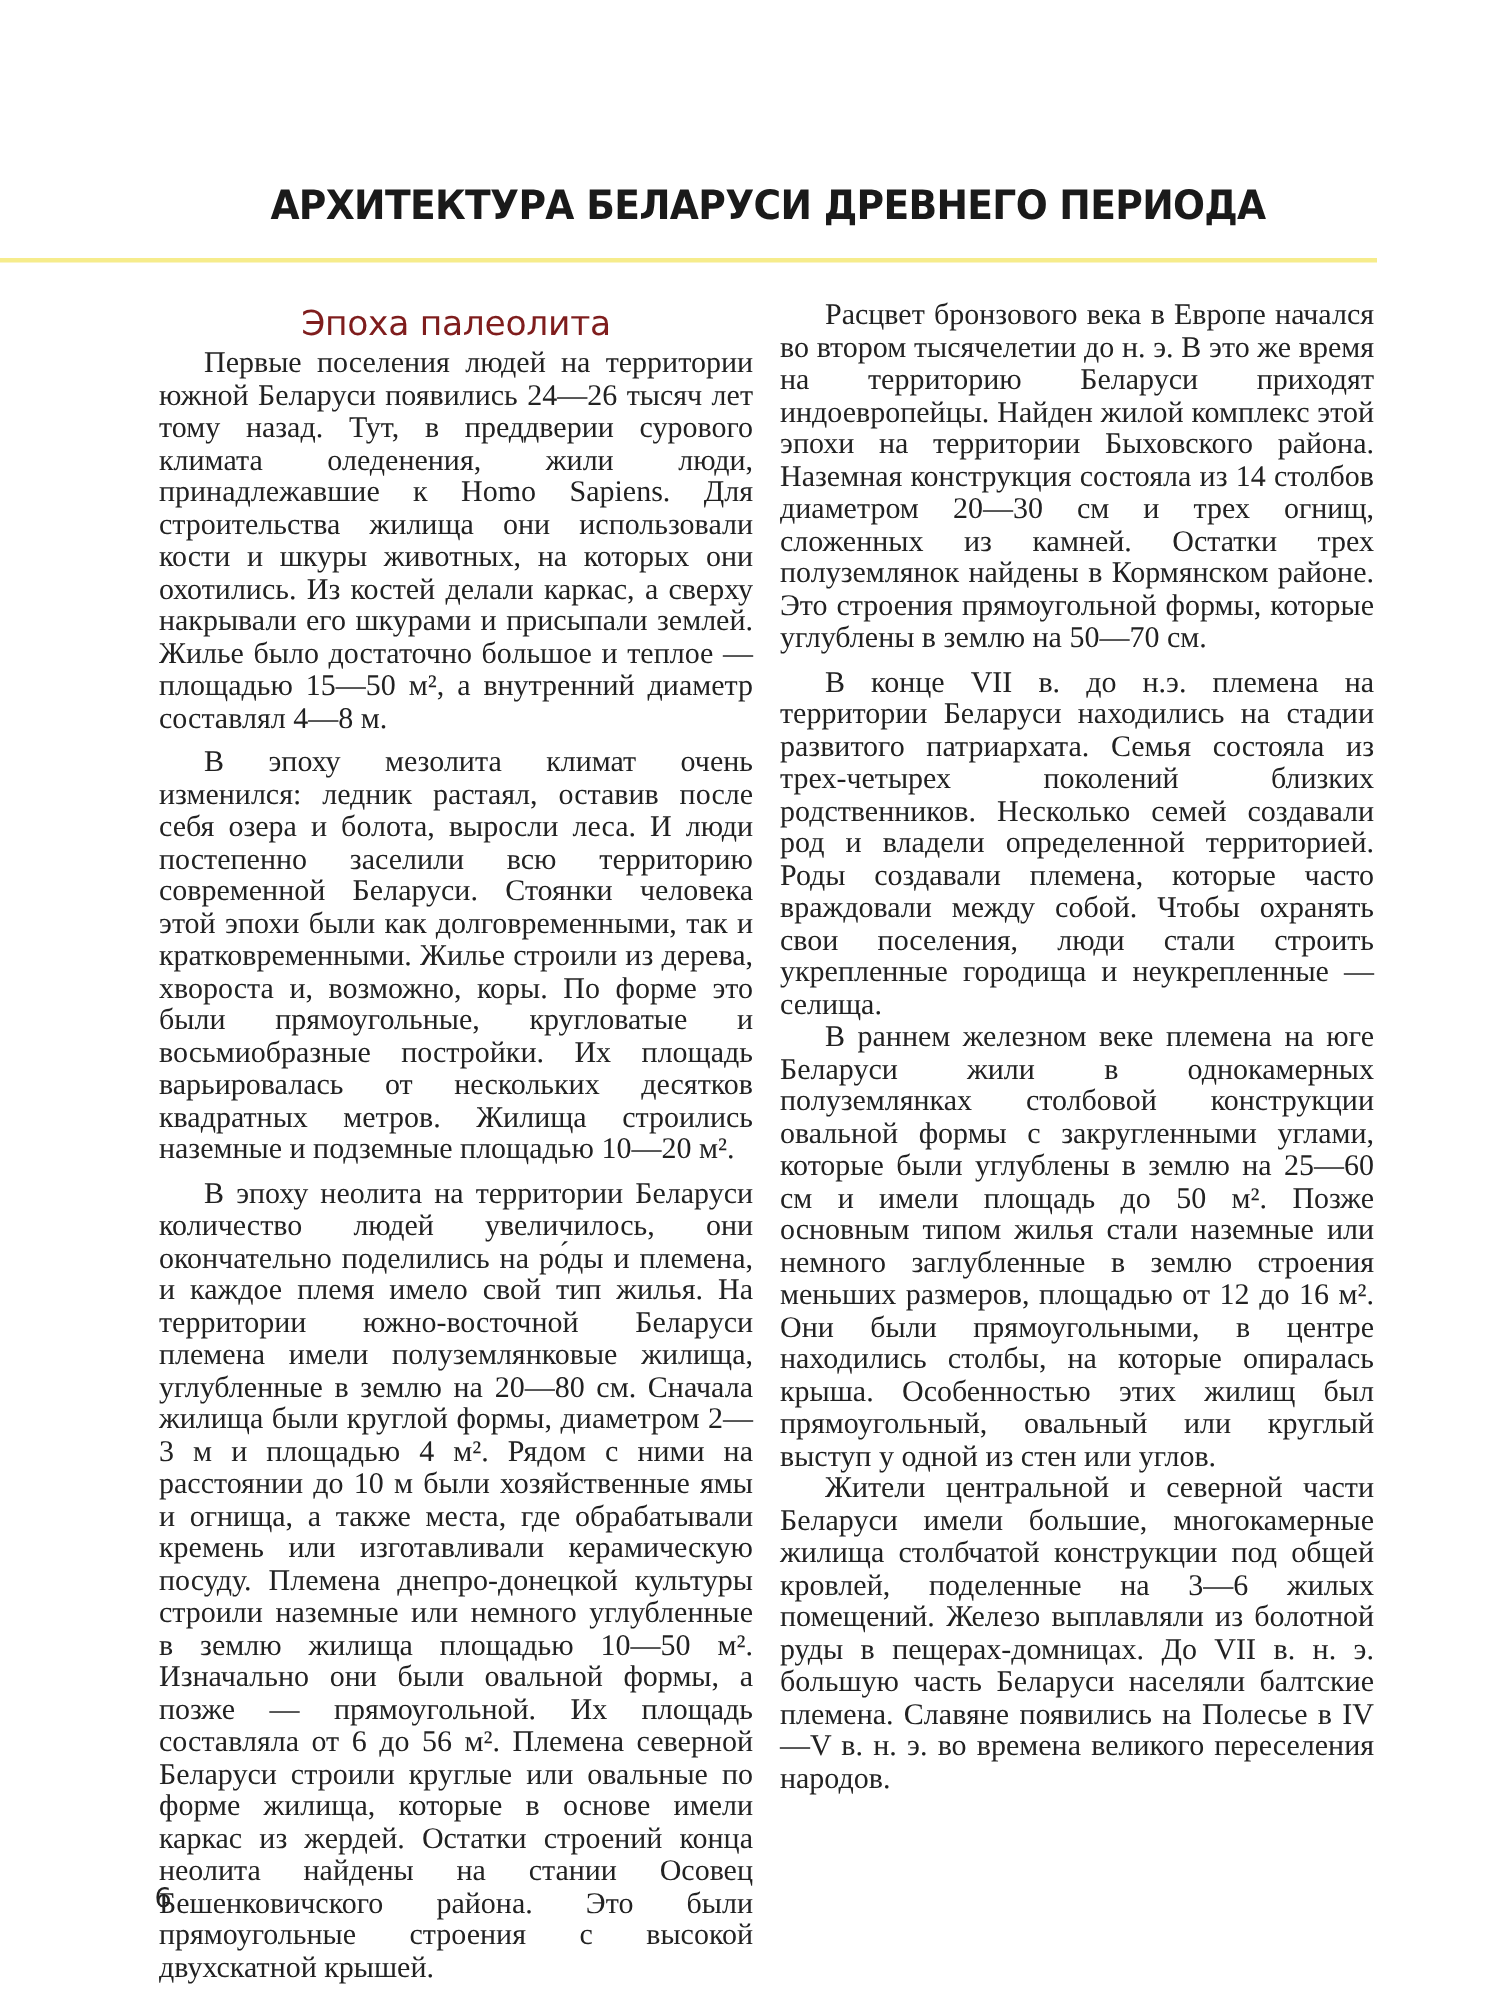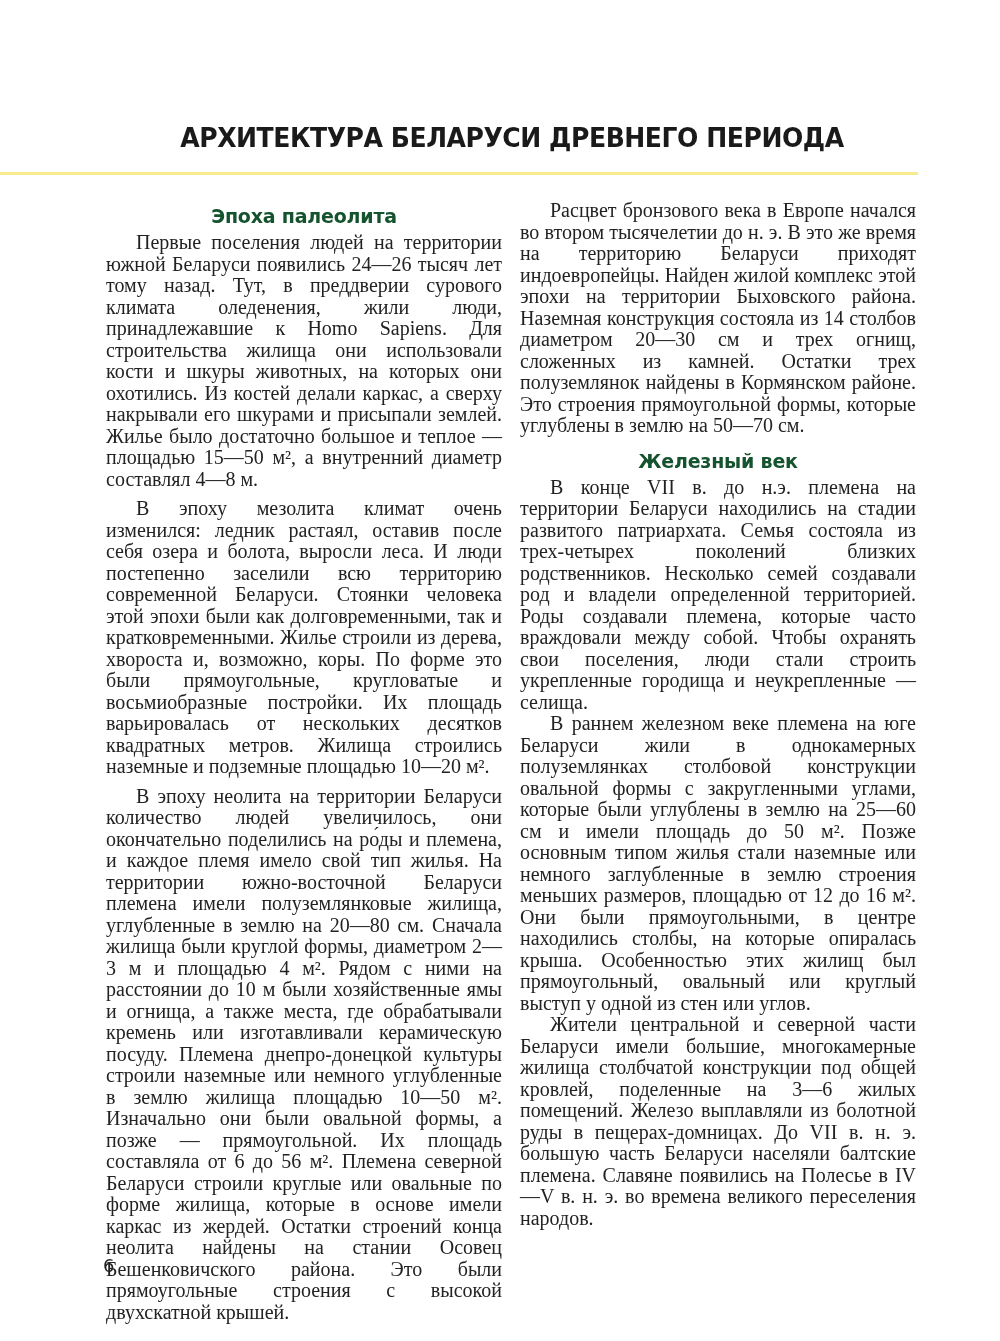--- a/index.html
+++ b/index.html
@@ -11,22 +11,22 @@
       font-family: "DejaVu Sans", sans-serif; font-weight: bold;
       font-size: 27px; letter-spacing: -0.5px; color: #1a1a1a;
       transform: scaleX(0.93); transform-origin: 512px 0;
     }
     .rule { position: absolute; left: 0; top: 172px; width: 918px; height: 3px; background: #f6ec8c; }
     .col { position: absolute; top: 200px; width: 396px; }
     .col-left { left: 106px; }
     .col-right { left: 520px; }
     h2.section-title {
       margin: 0; text-align: center;
-      font-family: "DejaVu Sans", sans-serif; font-weight: bold;
-      font-size: 19px; color: #14532d; line-height: 32px;
+      font-family: "DejaVu Sans", sans-serif; font-weight: normal;
+      font-size: 23px; color: #7f1d1d; line-height: 32px;
       letter-spacing: -0.2px;
     }
     p.para {
       margin: 0;
       font-family: "Liberation Serif", serif; font-size: 20px; line-height: 21.5px;
       color: #222; text-align: justify; text-indent: 30px;
       hyphens: manual;
     }
     .gap { height: 8px; }
     .page-number {
@@ -55,21 +55,20 @@
       <p class="para">В эпоху неолита на территории Беларуси количество людей увеличилось, они окончательно поделились на ро́ды и племена, и каждое племя имело свой тип жилья. На территории южно-восточной Беларуси племена имели полуземлянковые жилища, углубленные в землю на 20—80 см. Сначала жилища были круглой формы, диаметром 2—3 м и площадью 4 м². Рядом с ними на расстоянии до 10 м были хозяйственные ямы и огнища, а также места, где обрабатывали кремень или изготавливали керамическую посуду. Племена днепро-донецкой культуры строили наземные или немного углубленные в землю жилища площадью 10—50 м². Изначально они были овальной формы, а позже — прямоугольной. Их площадь составляла от 6 до 56 м². Племена северной Беларуси строили круглые или овальные по форме жилища, которые в основе имели каркас из жердей. Остатки строений конца неолита найдены на стании Осовец Бешенковичского района. Это были прямоугольные строения с высокой двухскатной крышей.</p>
     </section>
   </div>
 
   <div class="col col-right">
     <section>
       <p class="para">Расцвет бронзового века в Европе начался во втором тысячелетии до н. э. В это же время на территорию Беларуси приходят индоевропейцы. Найден жилой комплекс этой эпохи на территории Быховского района. Наземная конструкция состояла из 14 столбов диаметром 20—30 см и трех огнищ, сложенных из камней. Остатки трех полуземлянок найдены в Кормянском районе. Это строения прямоугольной формы, которые углублены в землю на 50—70 см.</p>
     </section>
     <div class="gap"></div>
     <section>
-      <h2 class="section-title">Железный век</h2>
       <p class="para">В конце VII в. до н.э. племена на территории Беларуси находились на стадии развитого патриархата. Семья состояла из трех-четырех поколений близких родственников. Несколько семей создавали род и владели определенной территорией. Роды создавали племена, которые часто враждовали между собой. Чтобы охранять свои поселения, люди стали строить укрепленные городища и неукрепленные — селища.</p>
       <p class="para">В раннем железном веке племена на юге Беларуси жили в однокамерных полуземлянках столбовой конструкции овальной формы с закругленными углами, которые были углублены в землю на 25—60 см и имели площадь до 50 м². Позже основным типом жилья стали наземные или немного заглубленные в землю строения меньших размеров, площадью от 12 до 16 м². Они были прямоугольными, в центре находились столбы, на которые опиралась крыша. Особенностью этих жилищ был прямоугольный, овальный или круглый выступ у одной из стен или углов.</p>
       <p class="para">Жители центральной и северной части Беларуси имели большие, многокамерные жилища столбчатой конструкции под общей кровлей, поделенные на 3—6 жилых помещений. Железо выплавляли из болотной руды в пещерах-домницах. До VII в. н. э. большую часть Беларуси населяли балтские племена. Славяне появились на Полесье в IV—V в. н. э. во времена великого переселения народов.</p>
     </section>
   </div>
 
   <div class="page-number">6</div>
 </div>
 
 </body></html>

